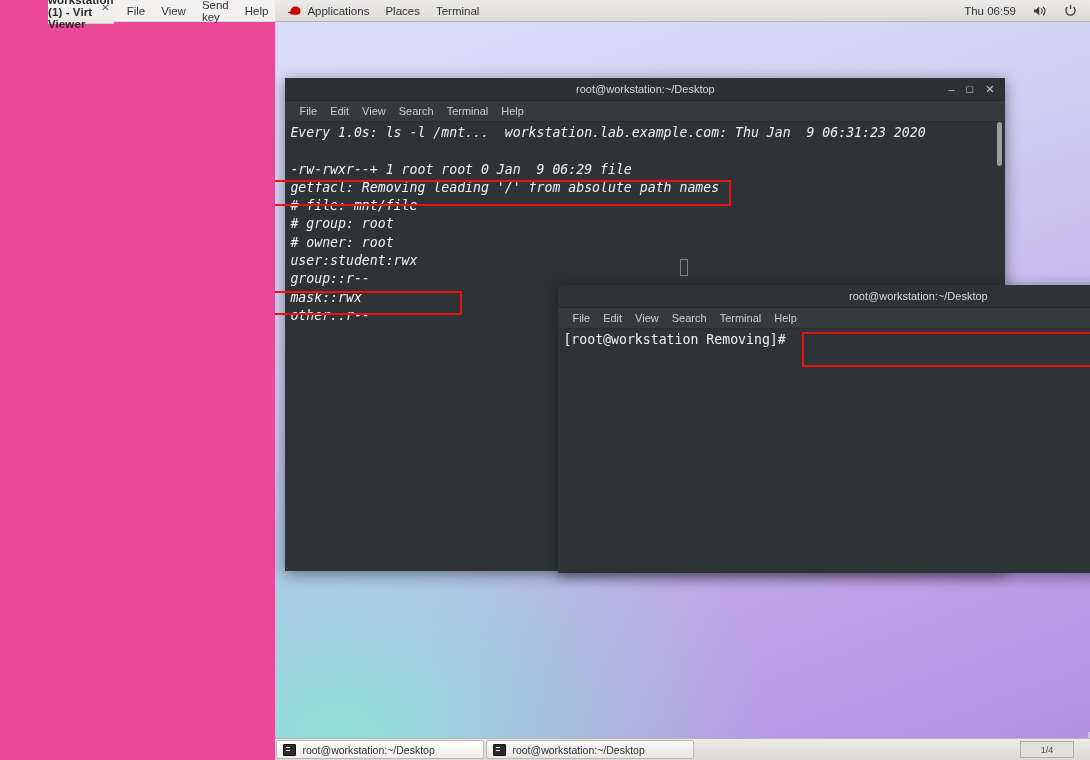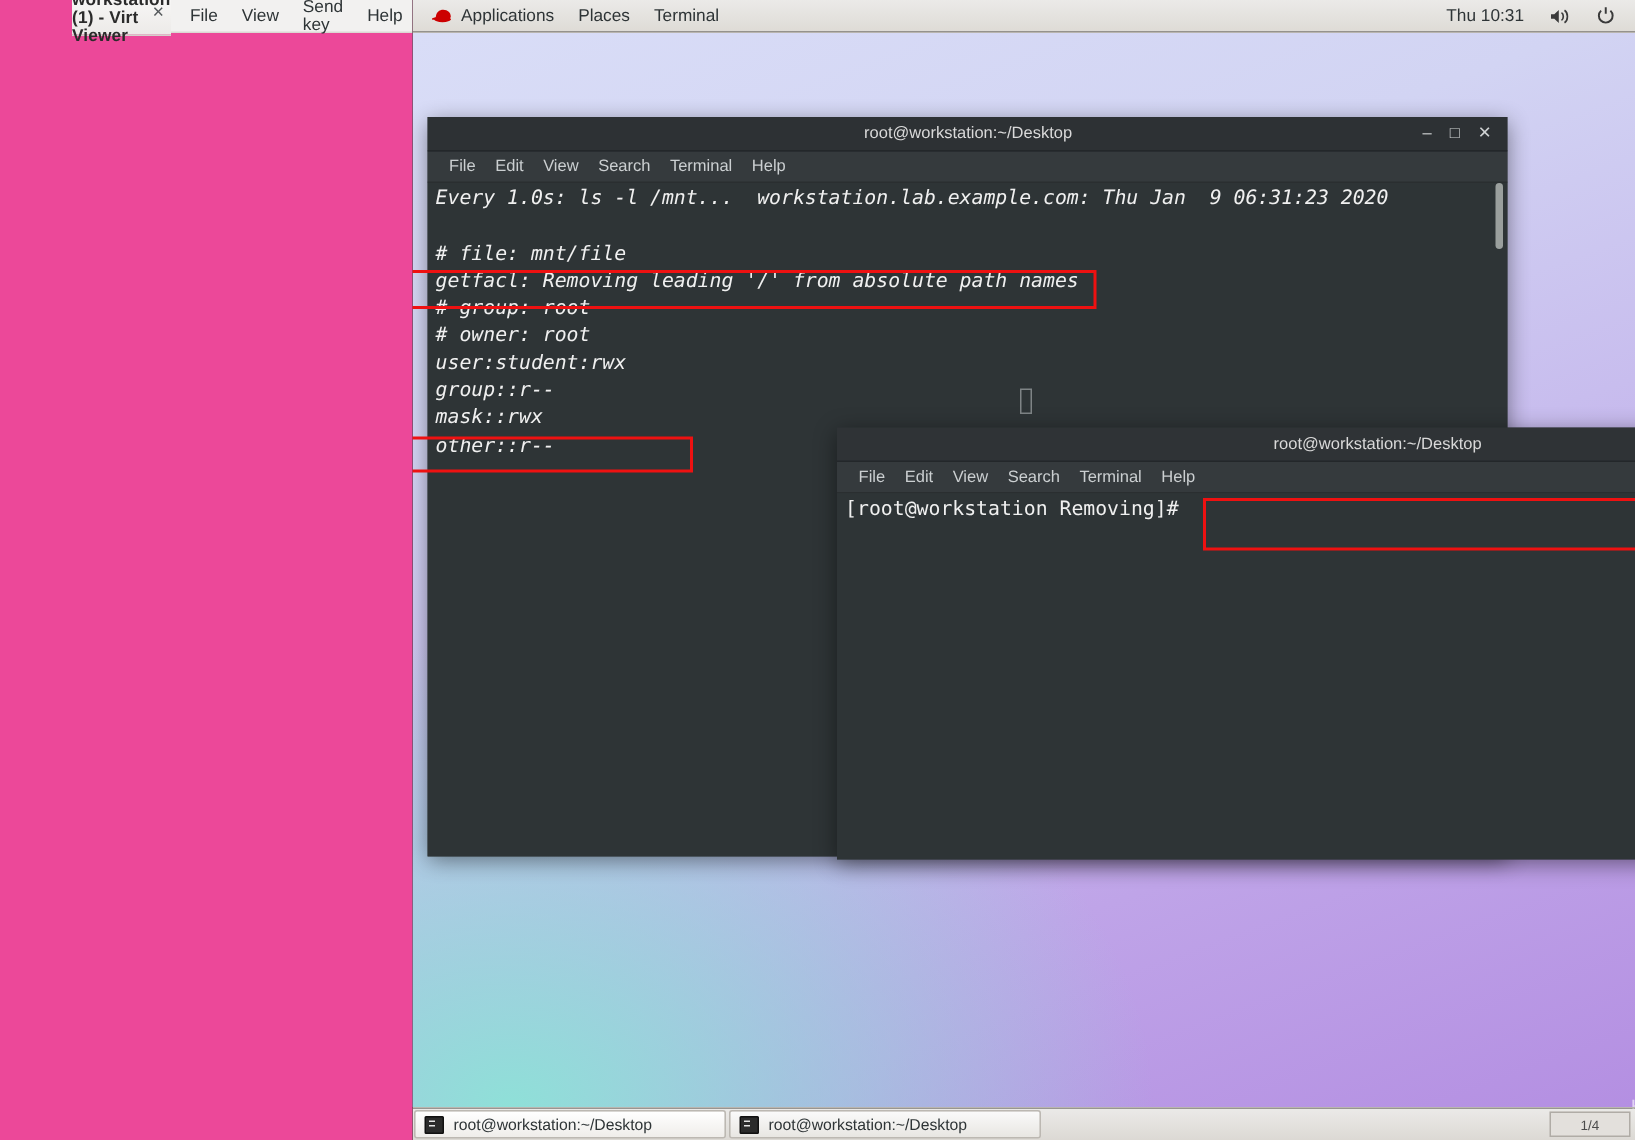--- a/index.html
+++ b/index.html
@@ -94,21 +94,21 @@
     background: #2b2b2b; border: 1px solid #111; border-radius: 1px;
     position: relative;
   }
   .term-ico::after {
     content: ""; position: absolute; left: 2px; top: 2px;
     width: 4px; height: 1px; background: #e4e4e4;
     box-shadow: 0 3px 0 #e4e4e4;
   }
   #taskbar-spacer { flex: 1 1 auto; }
   #pager {
-    width: 54px; height: 17px; margin-right: 3px;
+    width: 54px; height: 17px; margin-right: 16px;
     border: 1px solid #b0aca6; background: #e3e0dc;
     font-size: 9px; color: #4b4b4b;
     display: flex; align-items: center; justify-content: center;
   }
 
   
   .term-window {
     position: absolute;
     background: #2e3436;
     box-shadow: 0 3px 14px rgba(0,0,0,.45);
@@ -229,21 +229,21 @@
           <span>Applications</span>
         </div>
         <div class="panel-item">
           <span>Places</span>
         </div>
         <div class="panel-item">
           <span>Terminal</span>
         </div>
       </div>
       <div id="gnome-panel-right">
-        <span class="panel-item">Thu 10:31</span>
+        <span class="panel-item">Thu 06:59</span>
         <span class="panel-item">
           <svg width="14" height="12" viewBox="0 0 14 12">
             <path d="M1 4.5 H3.2 L6.2 1.6 V10.4 L3.2 7.5 H1 Z" fill="#3a3a3a"></path>
             <path d="M8 3.4 C9.6 4.4 9.6 7.6 8 8.6" stroke="#3a3a3a" stroke-width="1.1" fill="none"></path>
             <path d="M10 1.8 C12.6 3.5 12.6 8.5 10 10.2" stroke="#3a3a3a" stroke-width="1.1" fill="none"></path>
           </svg>
         </span>
         <span class="panel-item">
           <svg width="13" height="13" viewBox="0 0 13 13">
             <path d="M3.4 3.1 A4.6 4.6 0 1 0 9.6 3.1" stroke="#3a3a3a" stroke-width="1.3" fill="none"></path>
@@ -268,22 +268,23 @@
         <span class="term-menu-item">File</span>
         <span class="term-menu-item">Edit</span>
         <span class="term-menu-item">View</span>
         <span class="term-menu-item">Search</span>
         <span class="term-menu-item">Terminal</span>
         <span class="term-menu-item">Help</span>
       </div>
       <div class="term-body">
         <div class="term-text">Every 1.0s: ls -l /mnt...  workstation.lab.example.com: Thu Jan  9 06:31:23 2020</div>
         <div class="term-text">&nbsp;</div>
+        <div class="term-text">-rw-rwxr--+ 1 root root 0 Jan  9 06:29 file</div>
+        <div class="term-text">getfacl: Removing leading '/' from absolute path names</div>
         <div class="term-text"># file: mnt/file</div>
-        <div class="term-text">getfacl: Removing leading '/' from absolute path names</div>
         <div class="term-text"># group: root</div>
         <div class="term-text"># owner: root</div>
         <div class="term-text">user:student:rwx</div>
         <div class="term-text">group::r--</div>
         <div class="term-text">mask::rwx</div>
         <div class="term-text">other::r--</div>
         <div class="term-scrollbar">
           <div class="thumb" style="top:0; height:44px;"></div>
         </div>
       </div>

